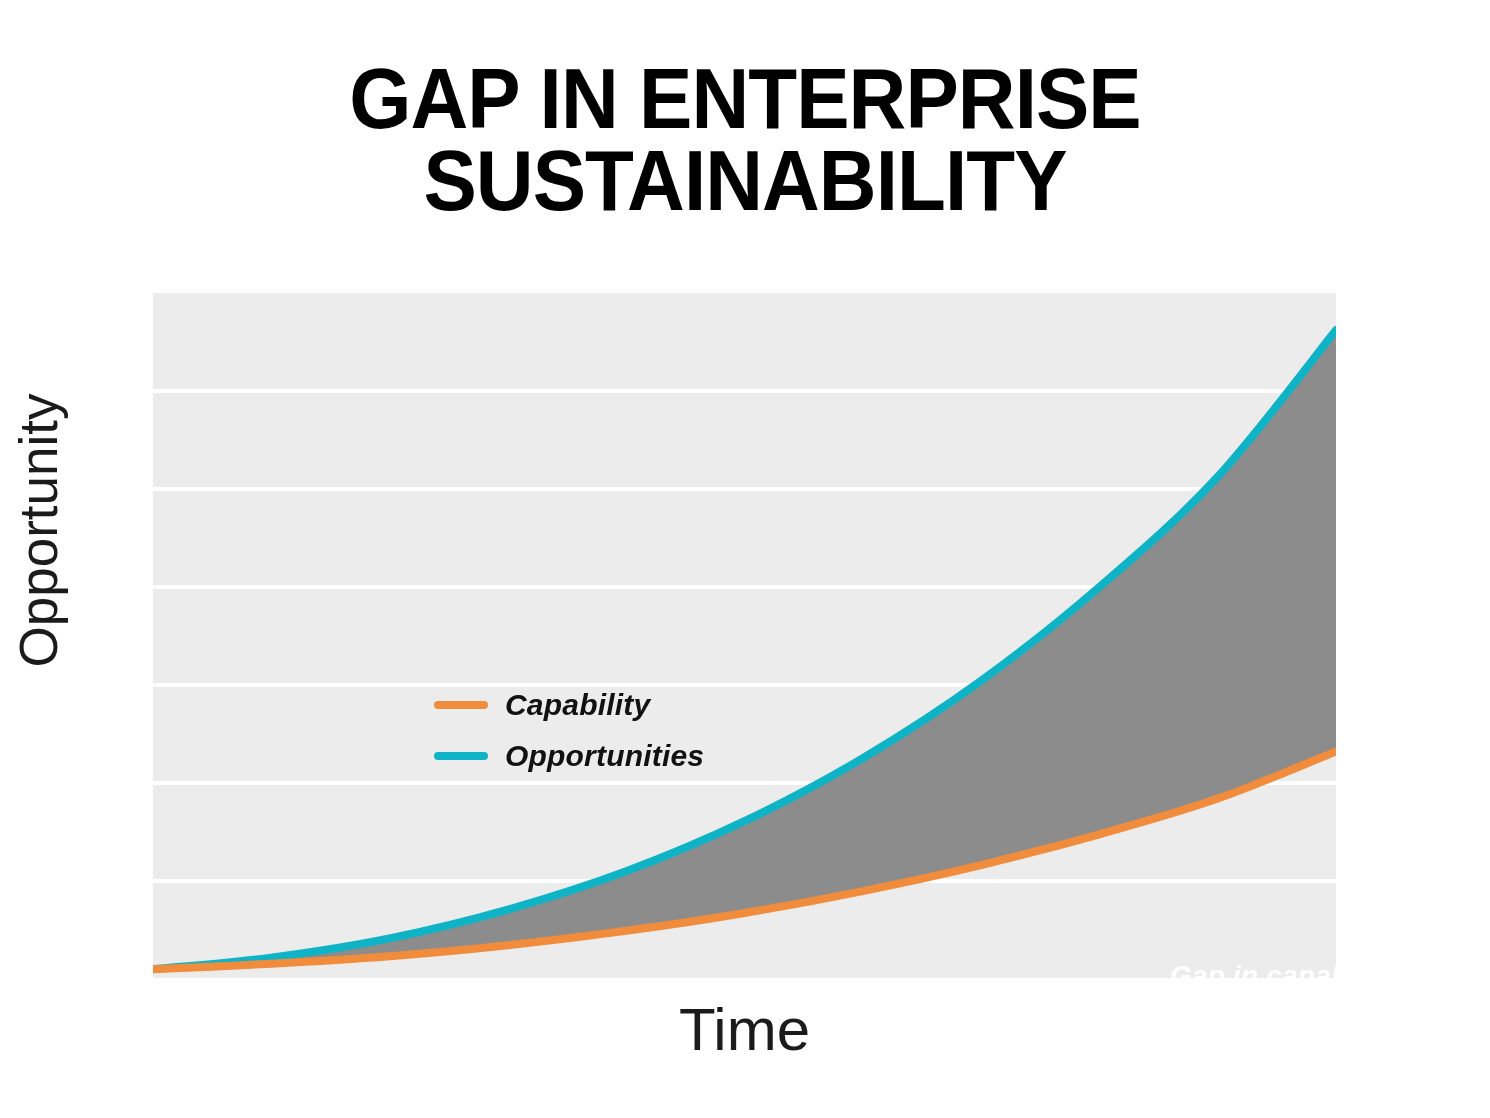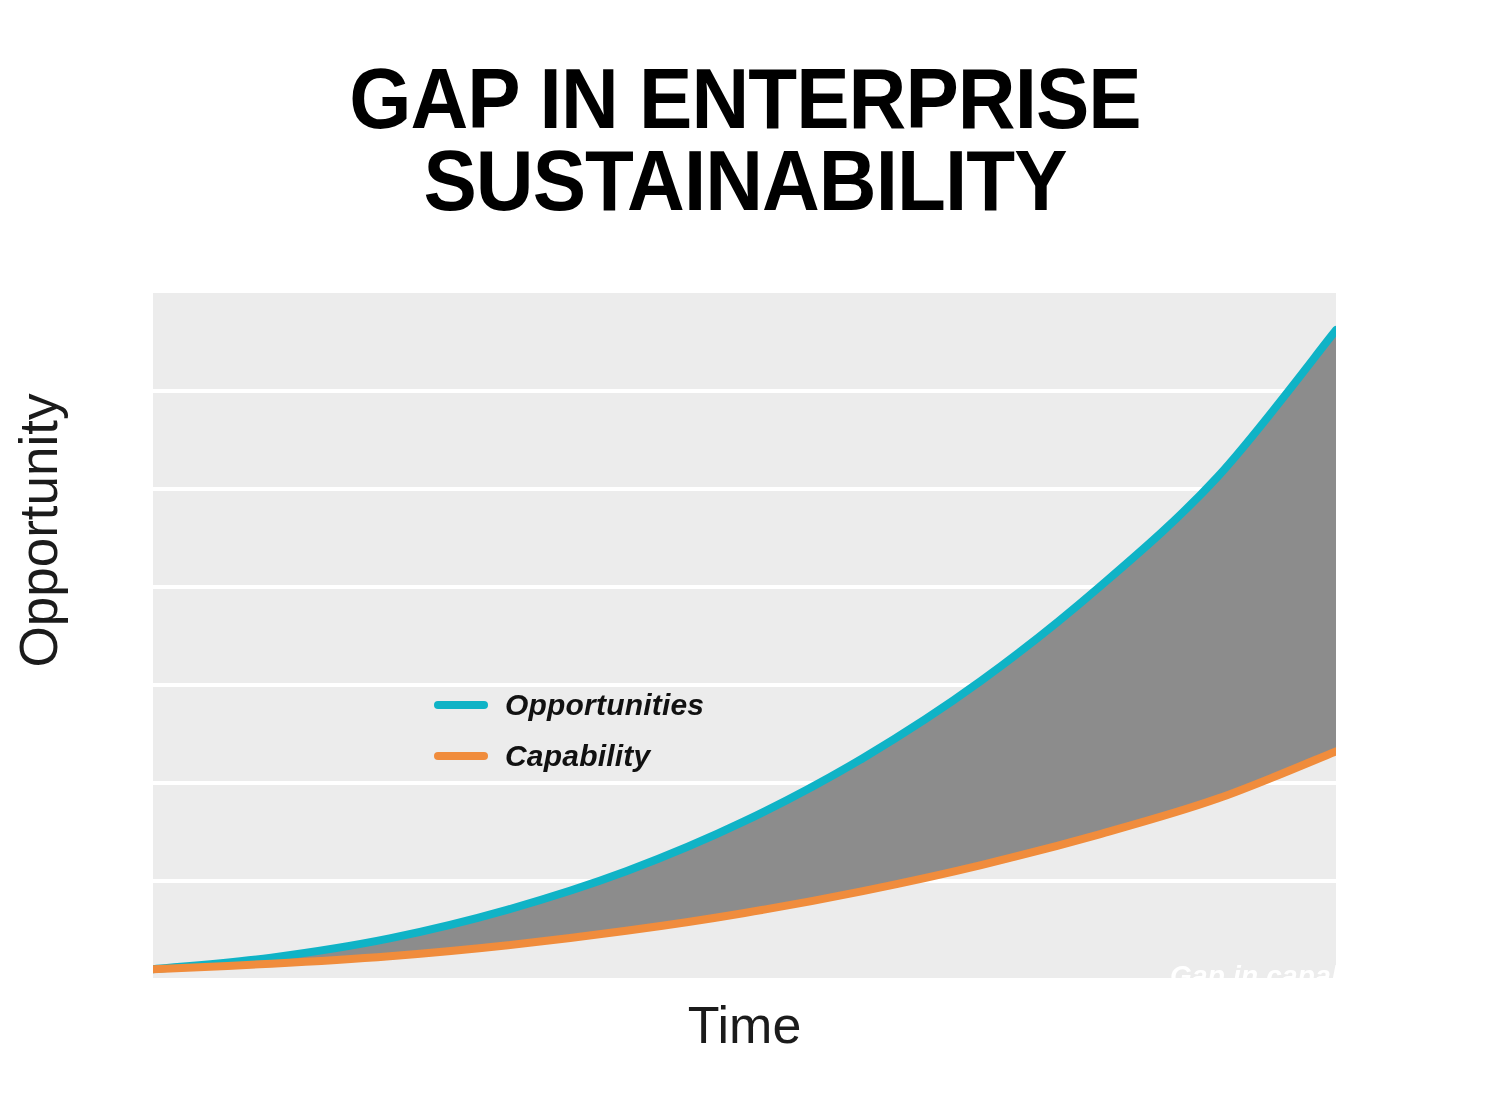--- a/index.html
+++ b/index.html
@@ -78,21 +78,21 @@
     white-space: nowrap;
   }
   #x-axis-label {
     position: absolute;
     left: 153px;
     top: 995px;
     width: 1183px;
     text-align: center;
     font-family: "Liberation Sans", sans-serif;
     font-weight: 300;
-    font-size: 52px;
+    font-size: 60px;
     color: #1b1b1b;
   }
 
   
   #legend {
     position: absolute;
     left: 281px;
     top: 396px;
     display: flex;
     flex-direction: column;
@@ -157,26 +157,26 @@
 
       <path id="gap-fill" fill="#8c8c8c" stroke="none" d="M 0.0,676.2 C 19.7,674.3 78.9,669.7 118.3,664.6 C 157.7,659.4 197.2,653.4 236.6,645.4 C 276.0,637.4 315.5,627.8 354.9,616.6 C 394.3,605.4 433.8,593.0 473.2,578.3 C 512.6,563.5 552.1,547.1 591.5,528.2 C 630.9,509.4 670.4,488.6 709.8,465.2 C 749.2,441.8 788.7,416.4 828.1,387.8 C 867.5,359.3 907.0,328.0 946.4,294.0 C 985.8,260.0 1025.3,226.5 1064.7,183.7 C 1104.1,140.9 1163.3,61.5 1183.0,37.1 L 1183.0,458.4 C 1163.3,466.3 1104.1,491.8 1064.7,505.6 C 1025.3,519.5 985.8,530.2 946.4,541.3 C 907.0,552.3 867.5,562.6 828.1,572.1 C 788.7,581.6 749.2,590.1 709.8,598.1 C 670.4,606.1 630.9,613.4 591.5,620.0 C 552.1,626.7 512.6,632.5 473.2,637.8 C 433.8,643.2 394.3,648.0 354.9,652.2 C 315.5,656.5 276.0,660.1 236.6,663.2 C 197.2,666.3 157.7,668.6 118.3,670.7 C 78.9,672.9 19.7,675.3 0.0,676.2 Z"></path>
 
       <path id="line-opportunities" fill="none" stroke="#0fb3c6" stroke-width="8" stroke-linecap="round" stroke-linejoin="round" d="M 0.0,676.2 C 19.7,674.3 78.9,669.7 118.3,664.6 C 157.7,659.4 197.2,653.4 236.6,645.4 C 276.0,637.4 315.5,627.8 354.9,616.6 C 394.3,605.4 433.8,593.0 473.2,578.3 C 512.6,563.5 552.1,547.1 591.5,528.2 C 630.9,509.4 670.4,488.6 709.8,465.2 C 749.2,441.8 788.7,416.4 828.1,387.8 C 867.5,359.3 907.0,328.0 946.4,294.0 C 985.8,260.0 1025.3,226.5 1064.7,183.7 C 1104.1,140.9 1163.3,61.5 1183.0,37.1"></path>
 
       <path id="line-capability" fill="none" stroke="#f08c3c" stroke-width="8" stroke-linecap="round" stroke-linejoin="round" d="M 0.0,676.2 C 19.7,675.3 78.9,672.9 118.3,670.7 C 157.7,668.6 197.2,666.3 236.6,663.2 C 276.0,660.1 315.5,656.5 354.9,652.2 C 394.3,648.0 433.8,643.2 473.2,637.8 C 512.6,632.5 552.1,626.7 591.5,620.0 C 630.9,613.4 670.4,606.1 709.8,598.1 C 749.2,590.1 788.7,581.6 828.1,572.1 C 867.5,562.6 907.0,552.3 946.4,541.3 C 985.8,530.2 1025.3,519.5 1064.7,505.6 C 1104.1,491.8 1163.3,466.3 1183.0,458.4"></path>
     </svg>
 
     <div id="legend">
       <div class="legend-entry">
+        <span class="legend-swatch" style="background:#f08c3c"></span>
+        <span class="legend-label">Capability</span>
+      </div>
+      <div class="legend-entry">
         <span class="legend-swatch" style="background:#0fb3c6"></span>
         <span class="legend-label">Opportunities</span>
-      </div>
-      <div class="legend-entry">
-        <span class="legend-swatch" style="background:#f08c3c"></span>
-        <span class="legend-label">Capability</span>
       </div>
     </div>
 
     <div id="gap-annotation">Gap in capability to explore &amp; exploit opportunities</div>
   </div>
 
   <div id="y-axis-label">Opportunity</div>
 
   <div id="x-axis-label">Time</div>
 

